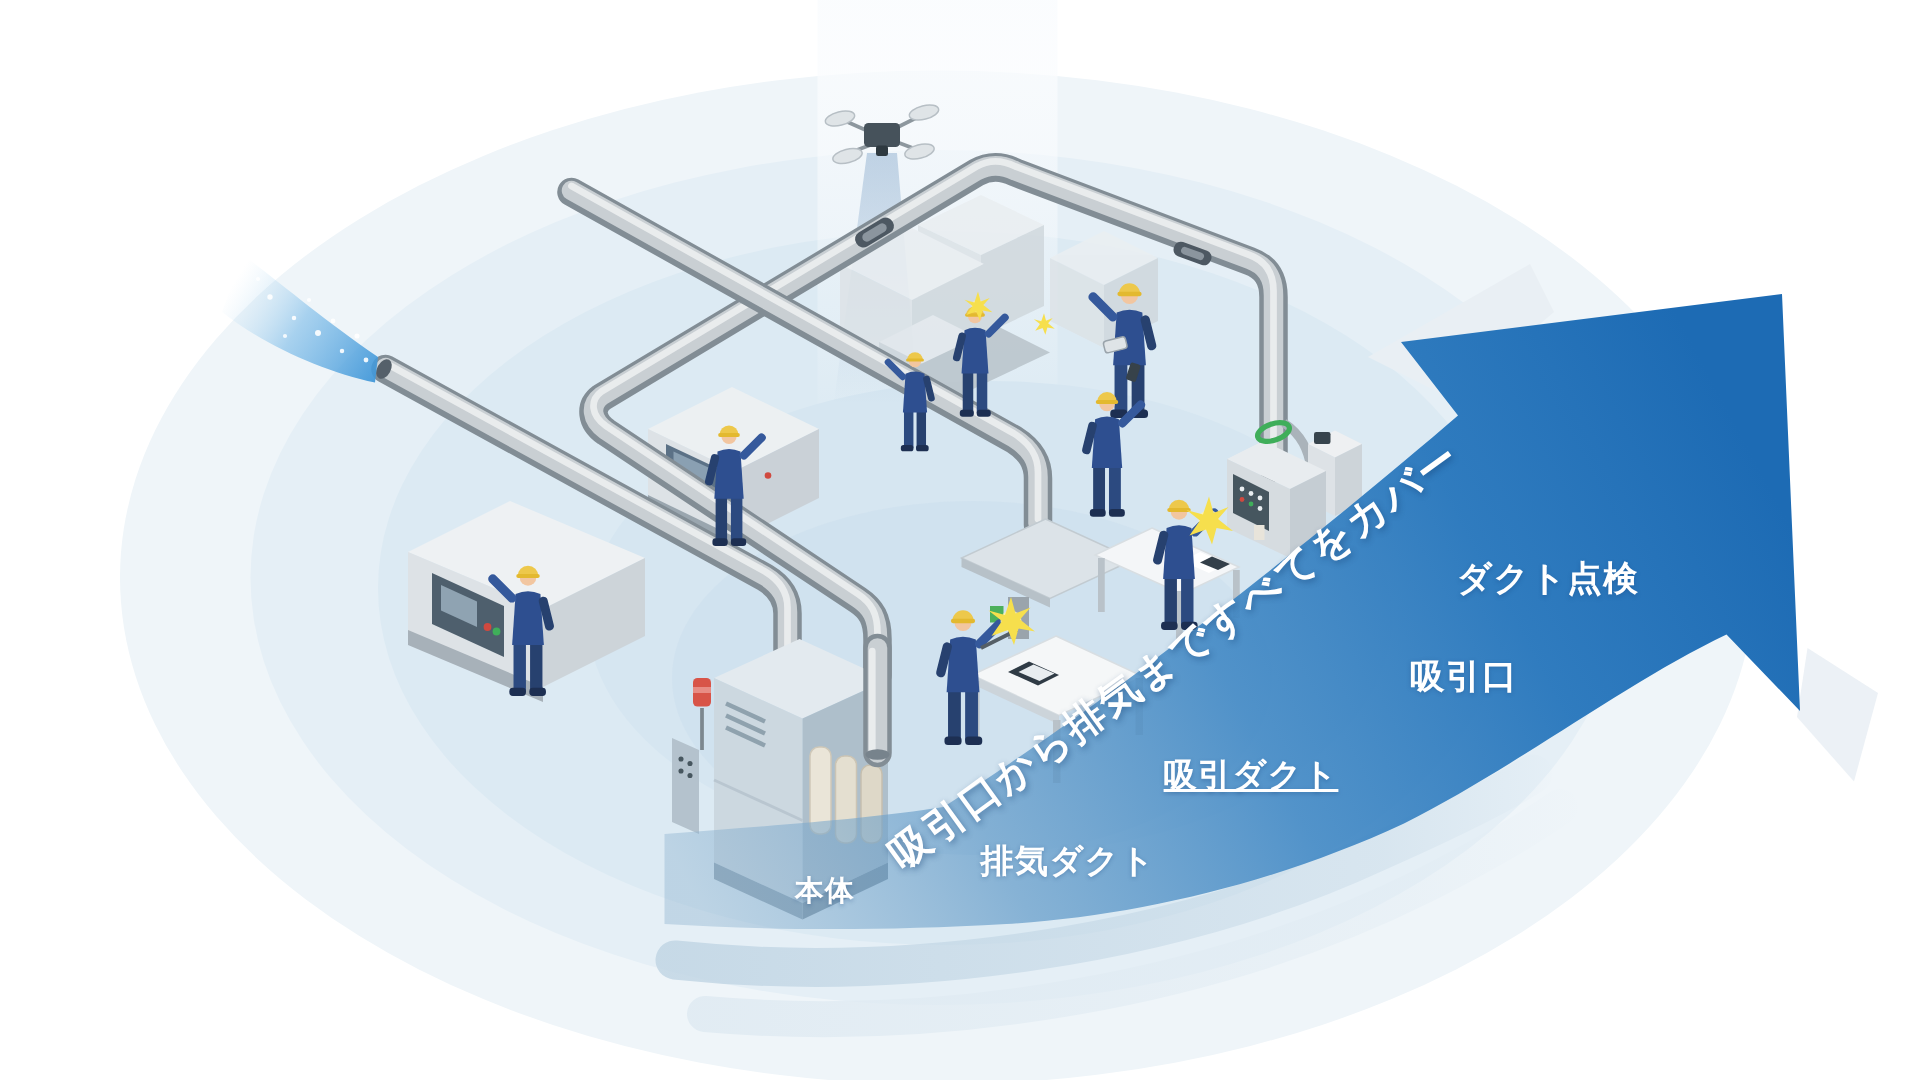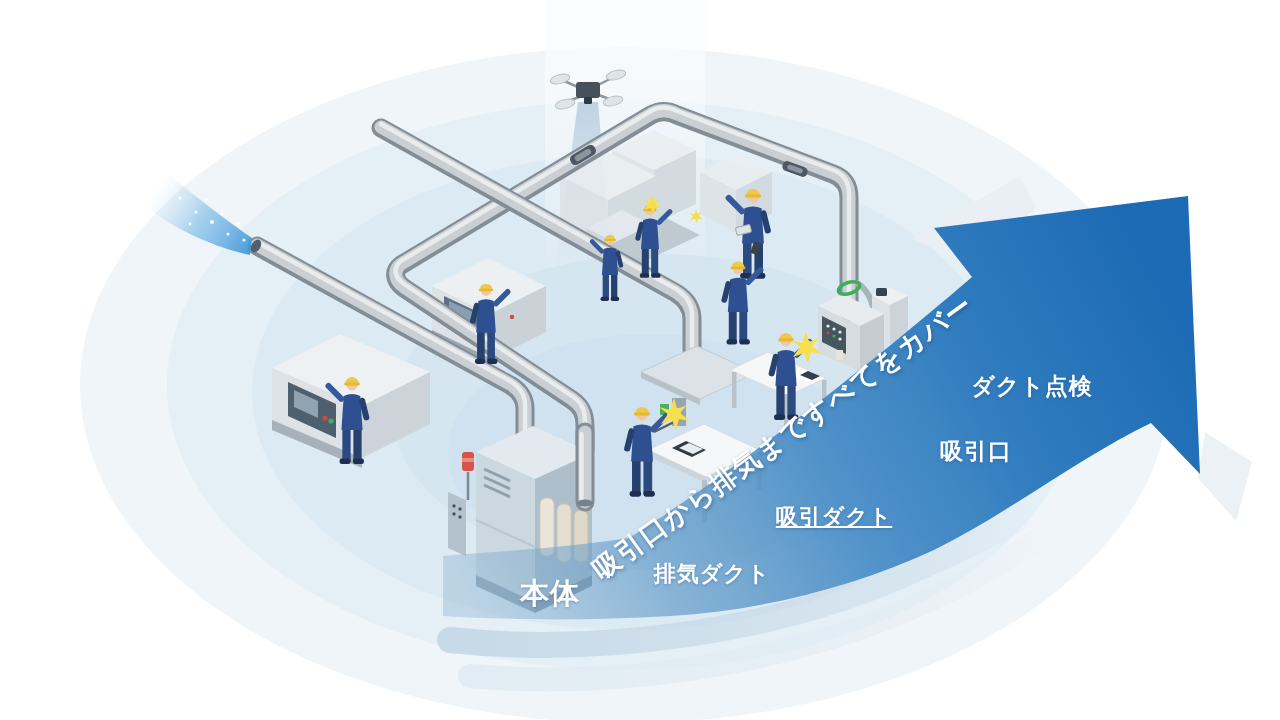--- a/index.html
+++ b/index.html
@@ -285,18 +285,18 @@
     L 1188,196
     L 1200,474
     L 1151,423
     C 1082,456 1010,512 936,549
     C 850,589 756,611 671,616
     C 584,621 508,620 443,616
     Z"></path>
 </svg>
 
 <div class="headline" style="left:783px;top:437px;">吸引口から排気まですべてをカバー</div>
-<div class="lbl" style="left:550px;top:594px;font-size:29px;">本体</div>
+<div class="lbl" style="left:550px;top:594px;font-size:19px;">本体</div>
 <div class="lbl" style="left:712px;top:574px;font-size:22px;text-align:right;">排気ダクト</div>
 <div class="lbl" style="left:834px;top:517px;font-size:22px;text-decoration:underline;">吸引ダクト</div>
 <div class="lbl" style="left:976px;top:451px;font-size:23px;">吸引口</div>
 <div class="lbl" style="left:1032px;top:386px;font-size:23px;">ダクト点検</div>
 </div>
 
 </body></html>

